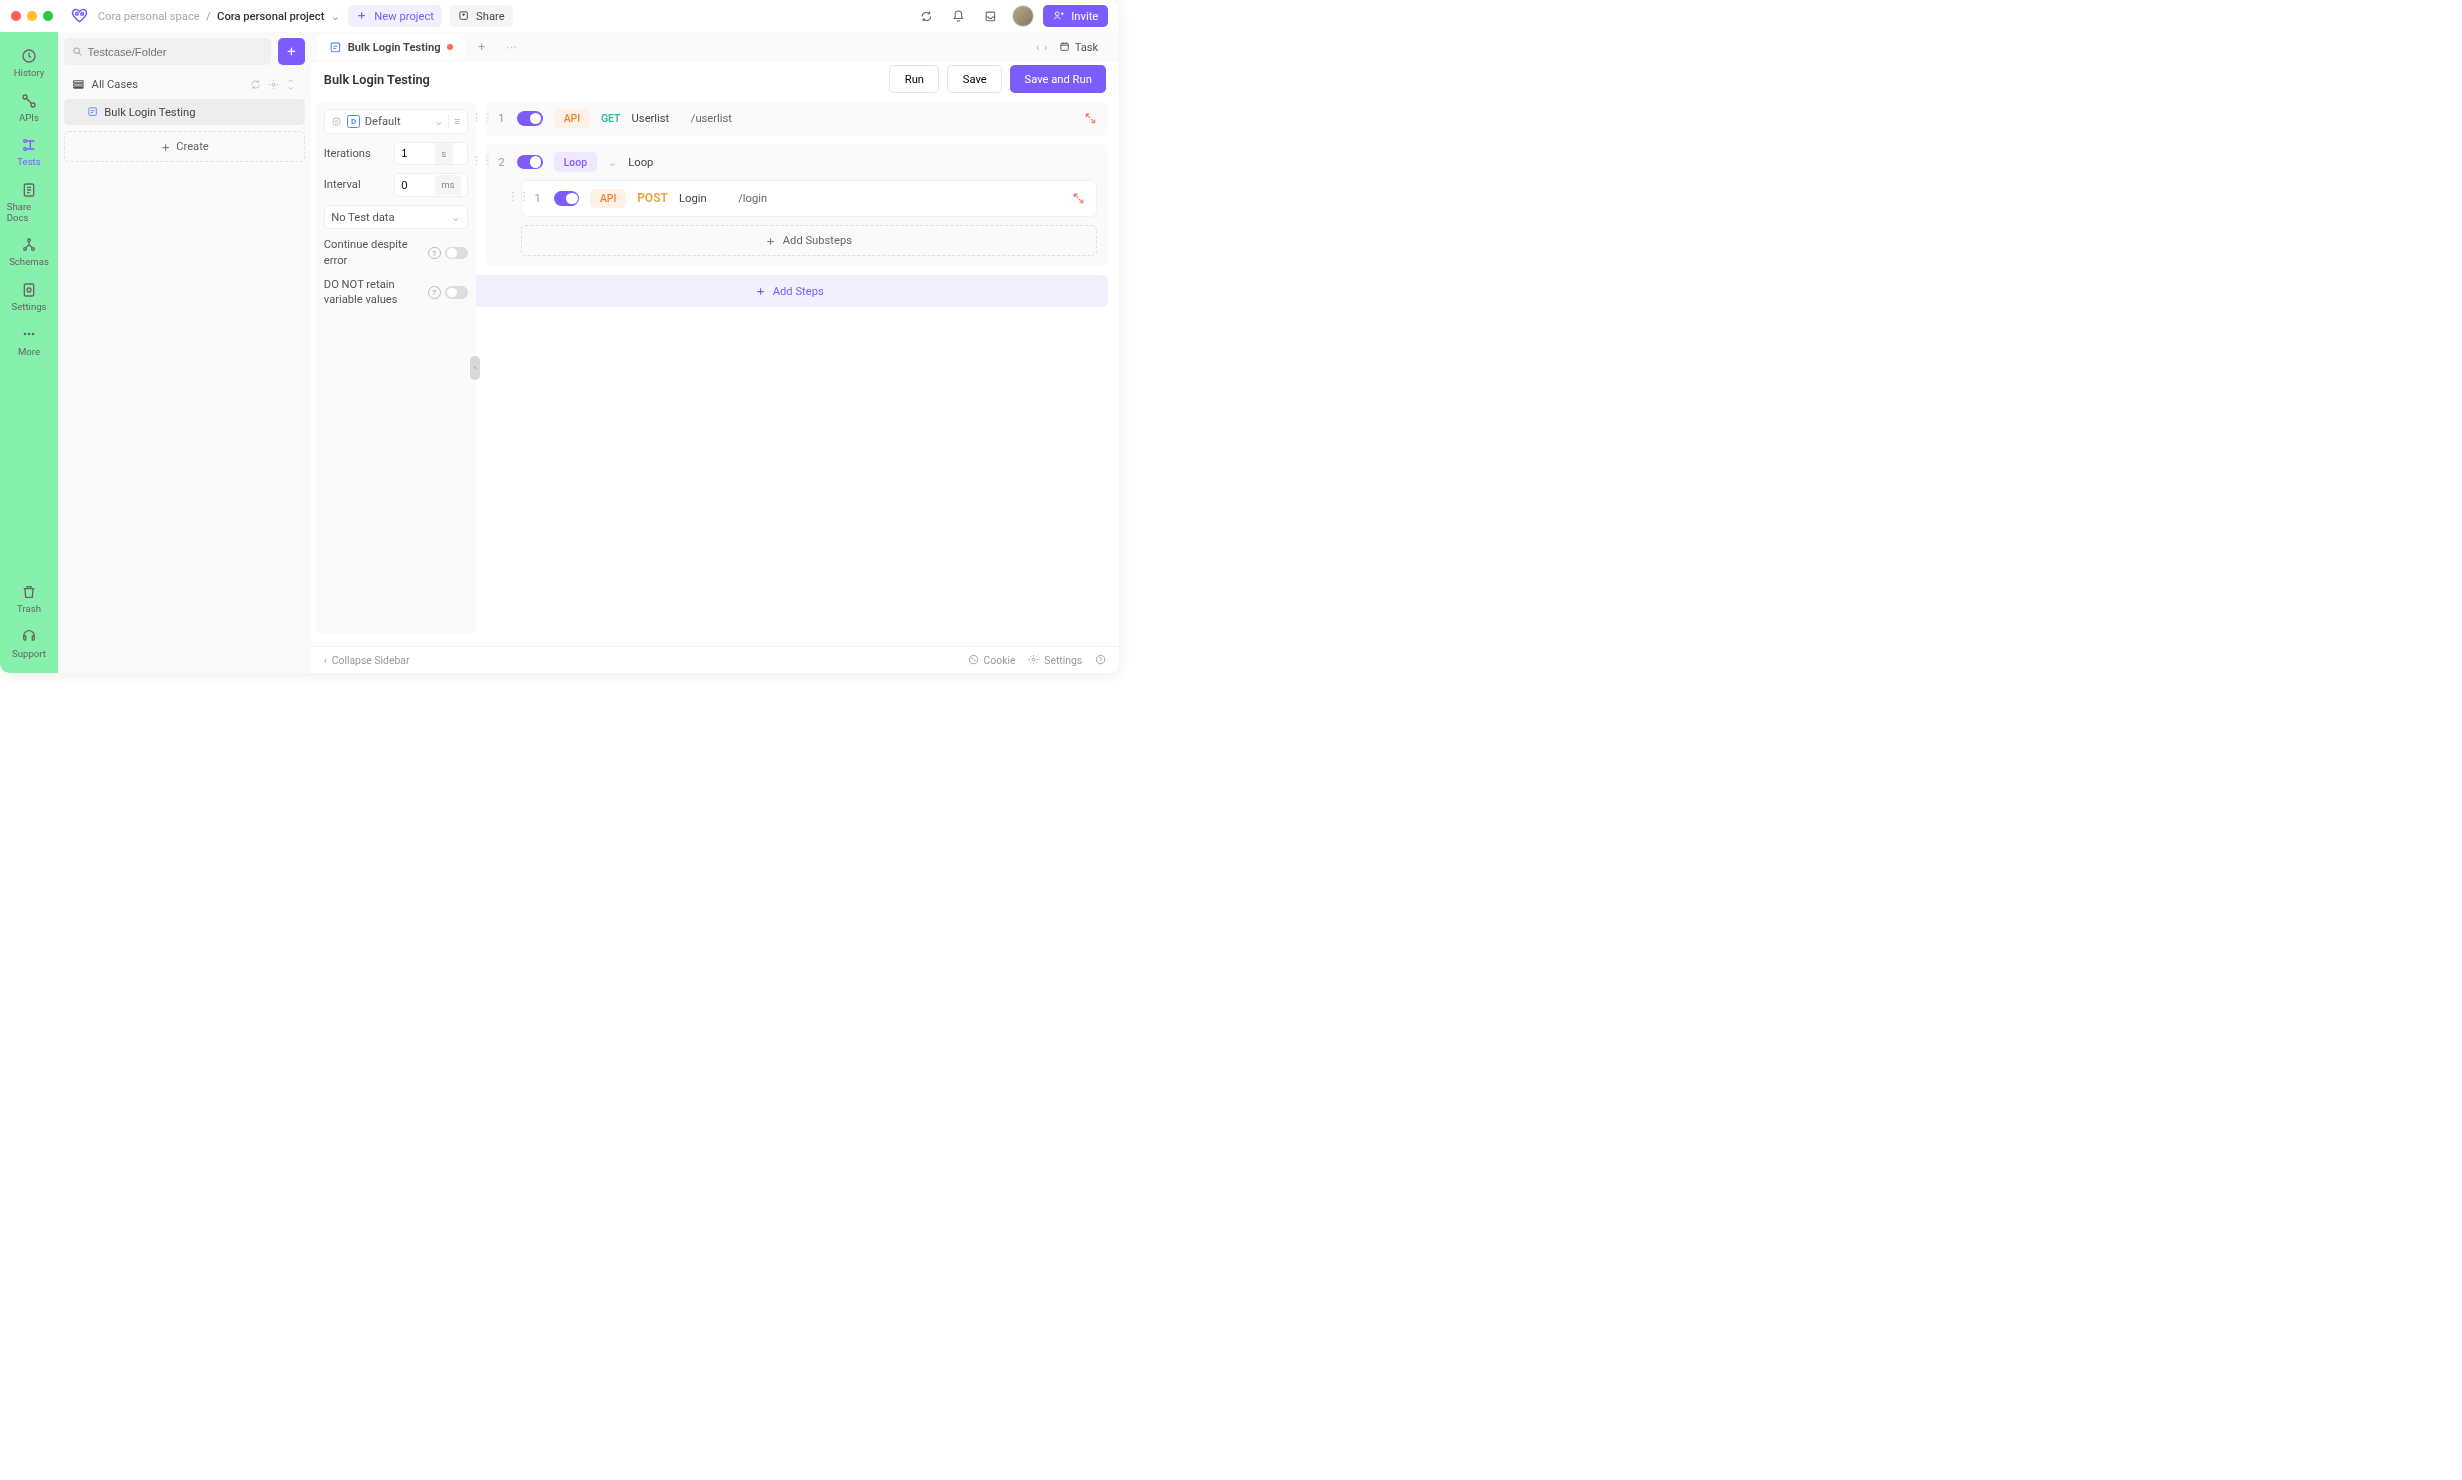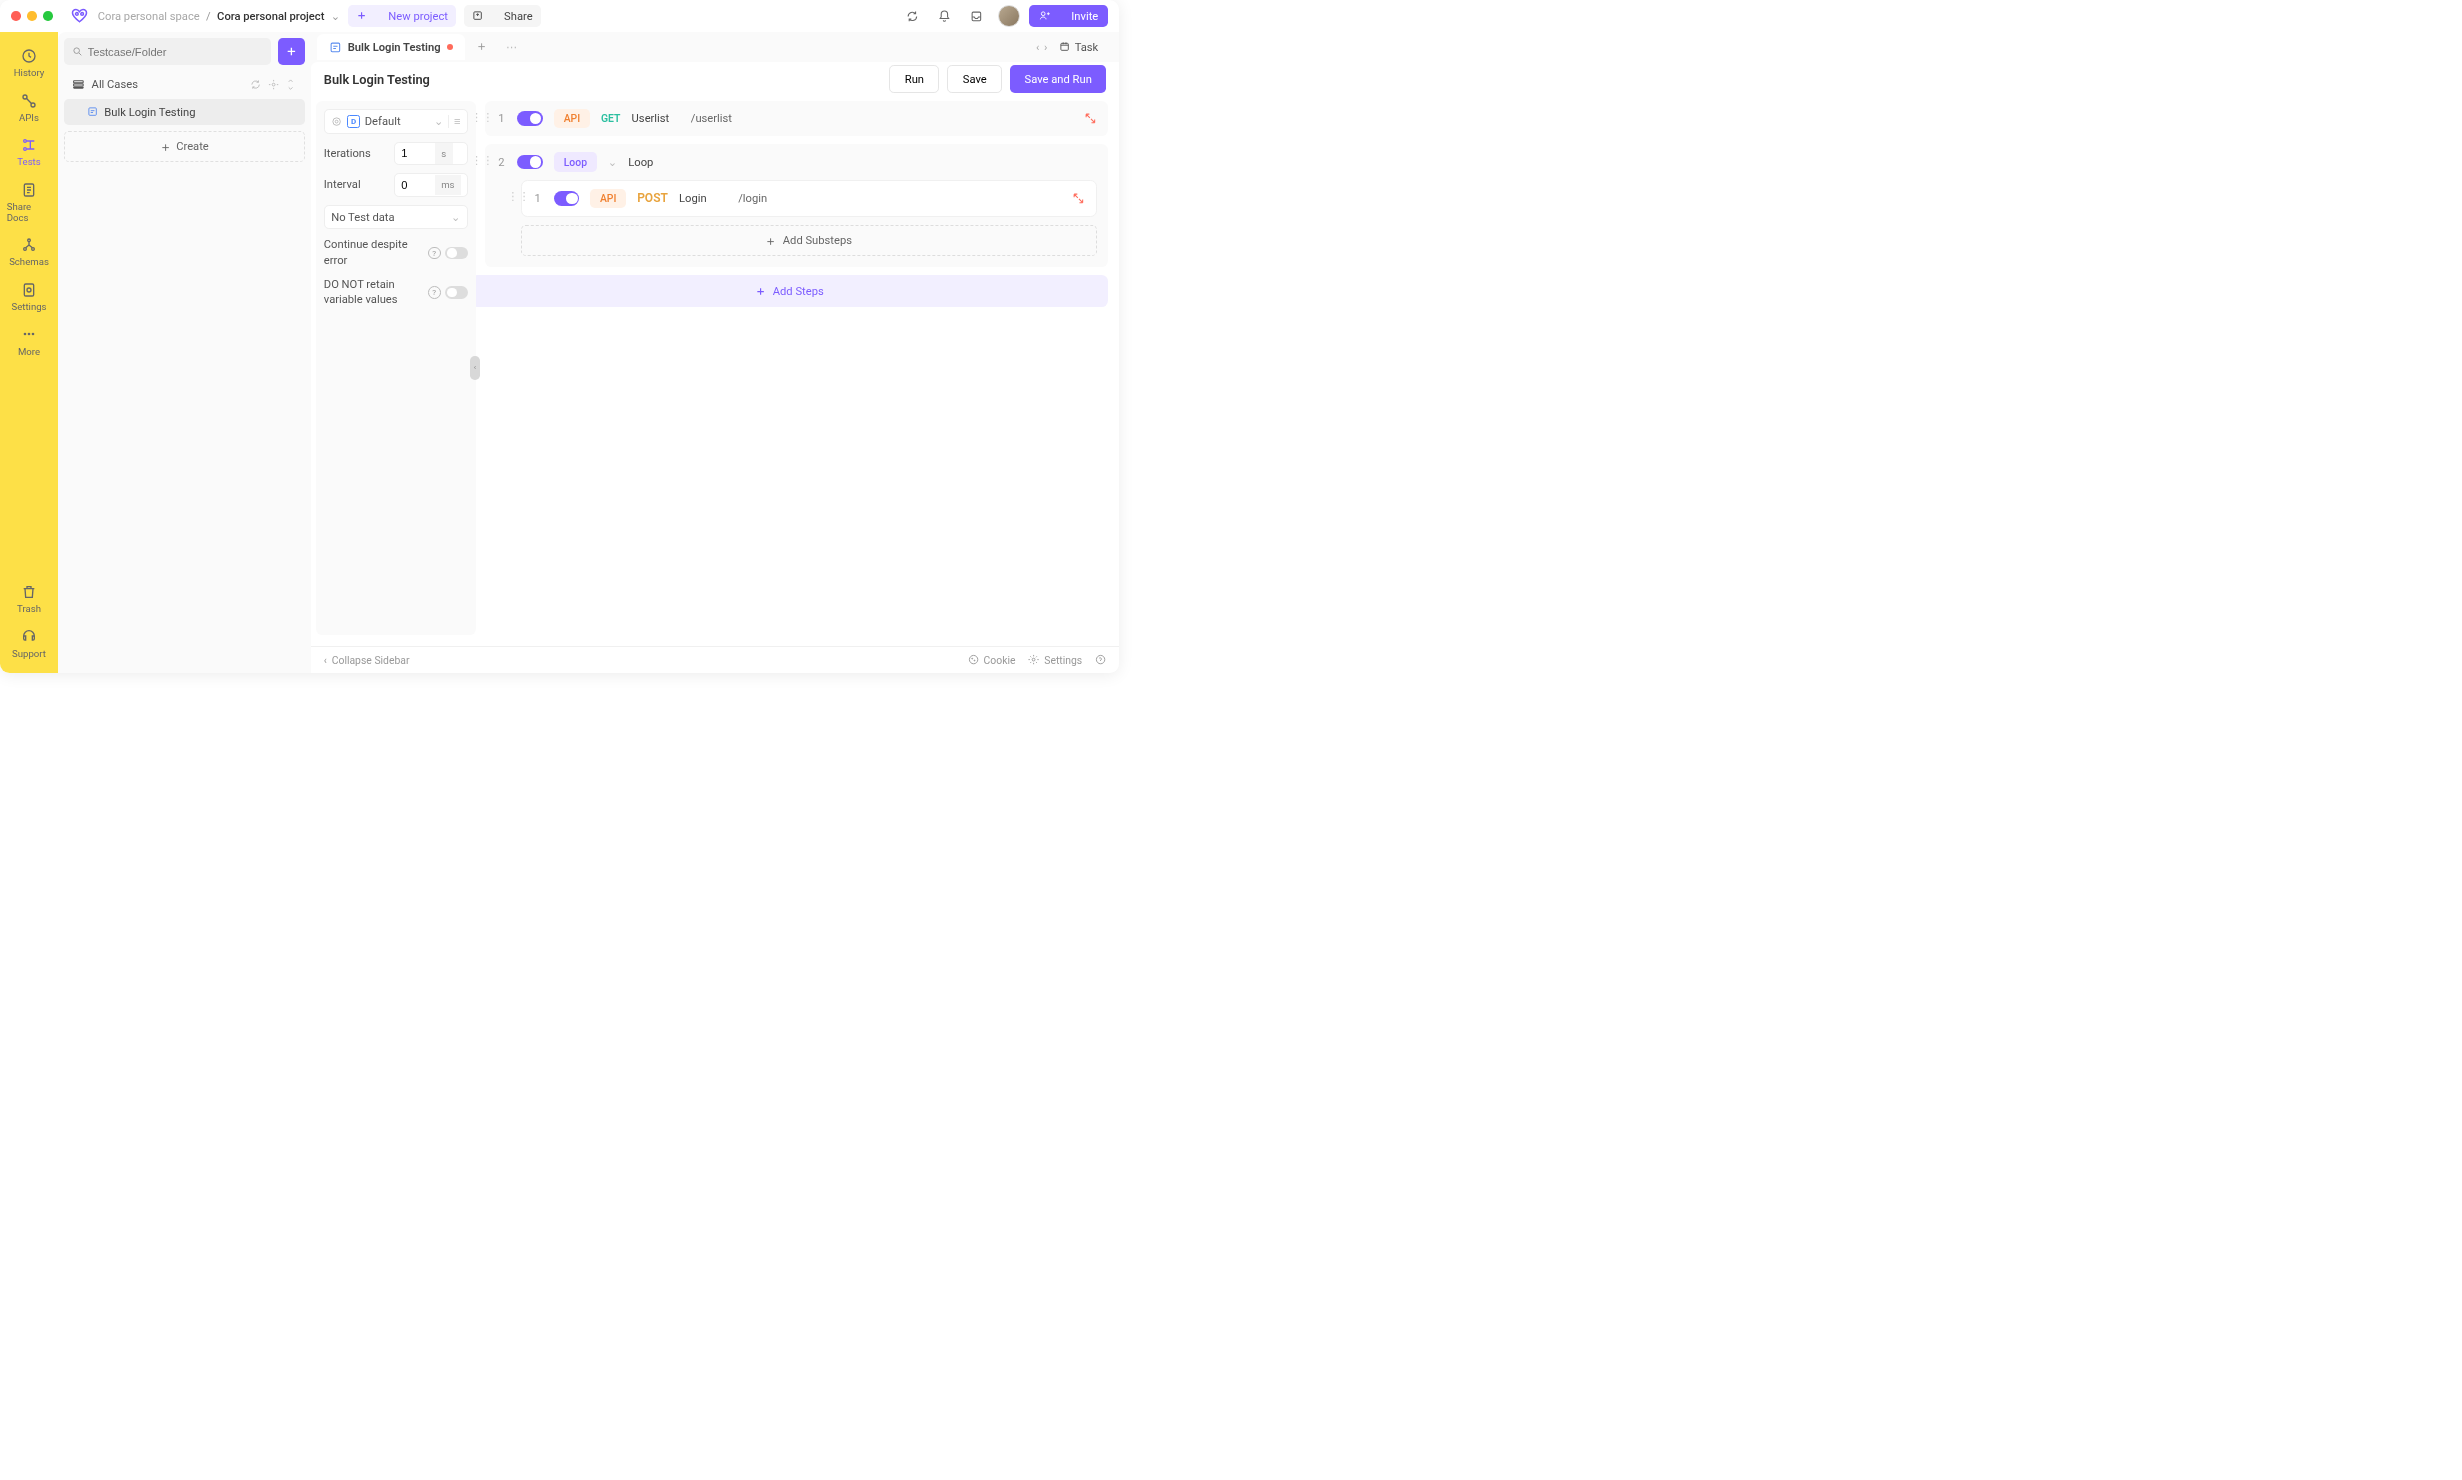--- a/index.html
+++ b/index.html
@@ -12,32 +12,32 @@
 .topbar { height: 32px; display: flex; align-items: center; padding: 0 11.2px; gap: 8px; flex-shrink: 0; }
 .traffic { display: flex; gap: 6.4px; margin-right: 8px; }
 .traffic span { width: 9.6px; height: 9.6px; border-radius: 50%; display: block; }
 .dot-red { background: #ff5f56; }
 .dot-yellow { background: #ffbd2e; }
 .dot-green { background: #27c93f; }
 .logo { width: 21px; height: 21px; color: #7c5cff; }
 .breadcrumb { display: flex; align-items: center; gap: 6.4px; color: #a8a8a8; }
 .breadcrumb .current { color: #333; font-weight: 500; }
 .breadcrumb .chev { color: #999; }
-.btn { border: none; background: transparent; cursor: pointer; font-size: 11.2px; font-family: inherit; display: inline-flex; align-items: center; gap: 21px; border-radius: 4.8px; padding: 4.8px 8px; }
+.btn { border: none; background: transparent; cursor: pointer; font-size: 11.2px; font-family: inherit; display: inline-flex; align-items: center; gap: 7px; border-radius: 4.8px; padding: 4.8px 8px; }
 .btn-new-proj { background: #f2efff; color: #7c5cff; }
 .btn-share { background: #f5f5f5; color: #444; }
 .topbar-right { margin-left: auto; display: flex; align-items: center; gap: 9.6px; }
 .icon-btn { width: 22.4px; height: 22.4px; display: inline-flex; align-items: center; justify-content: center; color: #666; cursor: pointer; border-radius: 4.8px; }
 .avatar { width: 22.4px; height: 22.4px; border-radius: 50%; background: linear-gradient(135deg,#b8a890,#8a7860); border: 0.8px solid #ddd; }
 .btn-invite { background: #7c5cff; color: #fff; padding: 4.8px 9.6px; }
 
 
 .main { flex: 1; display: flex; min-height: 0; }
 
-.leftnav { width: 58px; background: #fde047; display: flex; flex-direction: column; align-items: center; padding-top: 9.6px; gap: 1.6px; flex-shrink: 0; }
+.leftnav { width: 58px; background: #86efac; display: flex; flex-direction: column; align-items: center; padding-top: 9.6px; gap: 1.6px; flex-shrink: 0; }
 .nav-item { display: flex; flex-direction: column; align-items: center; gap: 3.2px; padding: 6.4px 3.2px; width: 51px; border-radius: 4.8px; color: #666; font-size: 9.6px; cursor: pointer; }
 .nav-item.active { color: #7c5cff; }
 .nav-item .ni-icon { width: 16px; height: 16px; }
 .leftnav-bottom { margin-top: auto; margin-bottom: 8px; display: flex; flex-direction: column; gap: 1.6px; }
 
 .sidebar { width: 253px; background: #fafafa; display: flex; flex-direction: column; padding: 6.4px; flex-shrink: 0; border-top-left-radius: 8px;}
 .search-row { display: flex; gap: 6.4px; margin-bottom: 6.4px; }
 .search-box { flex: 1; display: flex; align-items: center; background: #f0f0f0; border-radius: 4.8px; padding: 0 8px; height: 27px; color: #999; gap: 4px; }
 .search-box input { border: none; background: transparent; outline: none; flex: 1; font-size: 11.2px; }
 .add-btn { width: 27px; height: 27px; background: #7c5cff; color: #fff; border-radius: 4.8px; display: flex; align-items: center; justify-content: center; cursor: pointer; }

